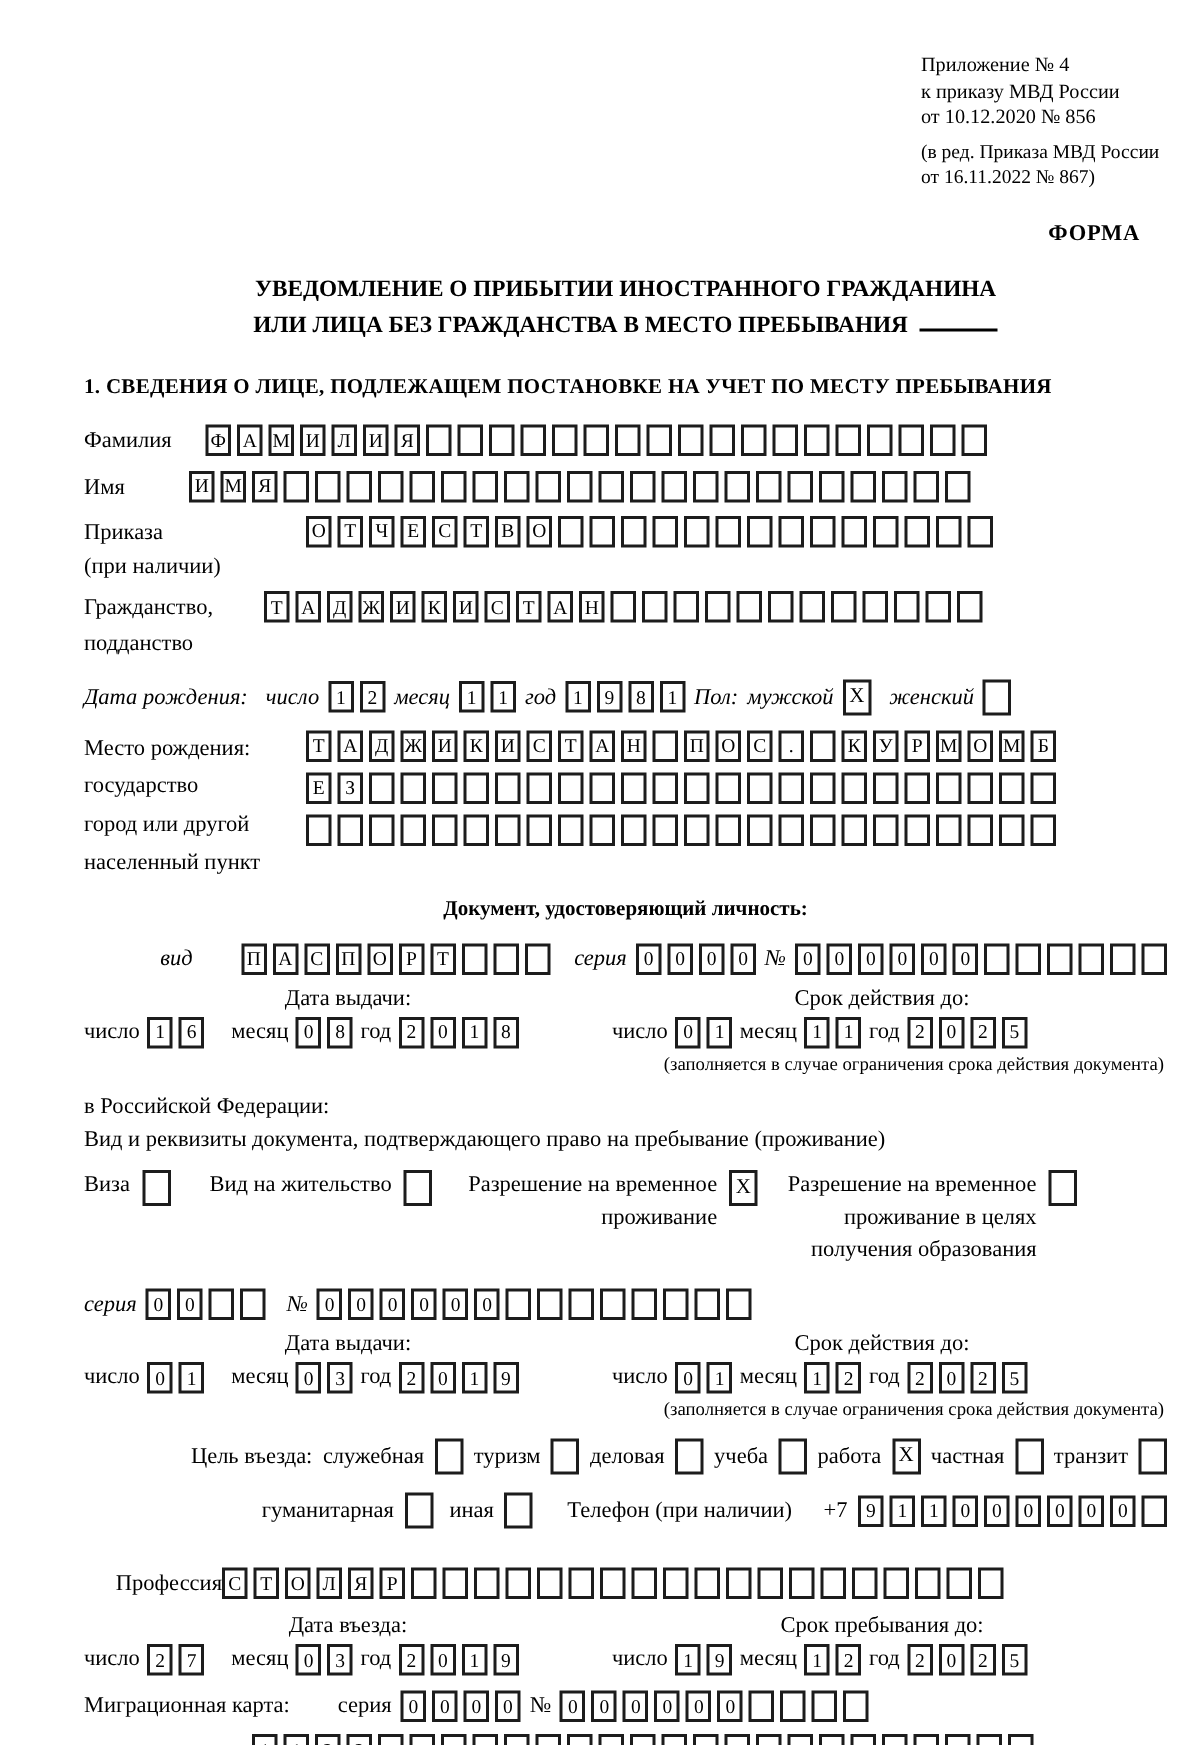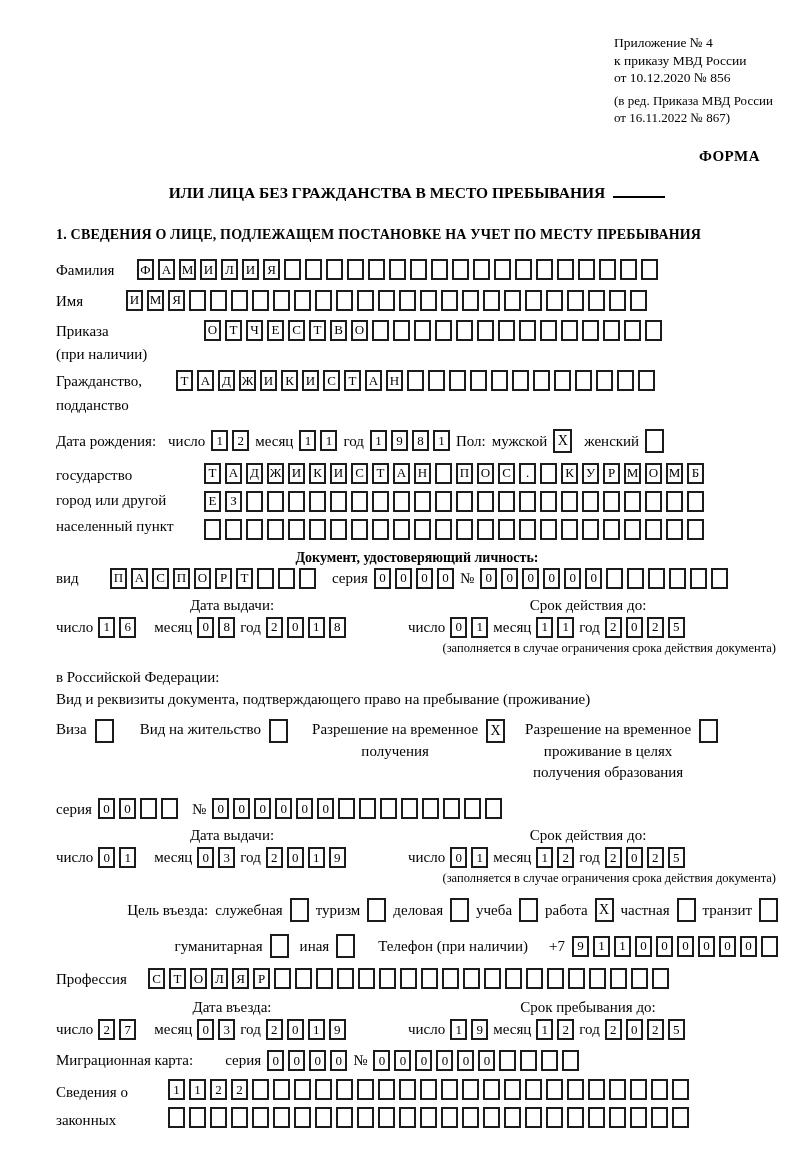--- a/index.html
+++ b/index.html
@@ -23,39 +23,39 @@
           font-size:13px; font-weight:normal; background:#fff; }
   .cbox { flex:0 0 auto; width:19px; height:24px; border:2px solid #1c1c1c;
           display:inline-flex; align-items:center; justify-content:center;
           font-size:14px; background:#fff; }
 
   .frm-row { display:flex; align-items:flex-start; margin-top:7px; }
   .lbl { font-size:15px; line-height:1.55; flex:0 0 auto; }
   .w70 { width:70px; } .w148 { width:148px; } .w120 { width:120px; }
 
   .inline-row { display:flex; align-items:center; gap:6px; margin-top:9px; flex-wrap:nowrap; }
-  .inline-row .lbl { line-height:1.2; }
+  .inline-row .lbl { line-height:1.2;font-style:italic; }
 
   .doc-head { text-align:center; font-weight:bold; font-size:14px; margin-top:10px; }
 
   .datepair { display:flex; margin-top:8px; }
   .dp-col { }
   .dp-left { width:352px; }
   .dp-right { width:360px; }
   .dp-head { font-size:15px; text-align:center; margin-bottom:3px; }
   .dp-row { display:flex; align-items:center; gap:5px; font-size:15px; }
   .dp-row .gap { width:8px; }
   .note { font-size:12.5px; text-align:right; margin-top:3px; }
   .note.half { width:720px; }
 
   .para { font-size:15px; margin-top:10px; line-height:1.5; }
 
   .opts { display:flex; align-items:flex-start; margin-top:8px; gap:14px; }
   .opt { display:flex; align-items:flex-start; gap:8px; font-size:15px; }
-  .opt .olines { text-align:center; line-height:1.45;font-family:Liberation Serif, serif; }
+  .opt .olines { text-align:right; line-height:1.45;font-family:Liberation Serif, serif; }
 
   .purpose-row { display:flex; align-items:center; gap:7px; font-size:15px; margin-top:12px; flex-wrap:nowrap;justify-content:flex-end; }
   .indent115 { margin-left:60px; }
 
   .mig-row { display:flex; align-items:center; gap:6px; font-size:15px; margin-top:10px; }
 
   .reps { display:flex; margin-top:8px; }
   .reps .lbl-col { width:112px; font-size:15px; line-height:1.85; }
   .reps .rows { display:flex; flex-direction:column; gap:7px; }
 </style>
@@ -69,20 +69,21 @@
     <div>к приказу МВД России</div>
     <div>от 10.12.2020 № 856</div>
     <div class="grp2">
       <div>(в ред. Приказа МВД России</div>
       <div>от 16.11.2022 № 867)</div>
     </div>
   </div>
   <div class="forma">ФОРМА</div>
 
   <div class="title">
+    <div>УВЕДОМЛЕНИЕ О ПРИБЫТИИ ИНОСТРАННОГО ГРАЖДАНИНА</div>
     <div><span>ИЛИ ЛИЦА БЕЗ ГРАЖДАНСТВА В МЕСТО ПРЕБЫВАНИЯ</span><span class="uline"></span></div>
   </div>
 
   <div class="section-head">1. СВЕДЕНИЯ О ЛИЦЕ, ПОДЛЕЖАЩЕМ ПОСТАНОВКЕ НА УЧЕТ ПО МЕСТУ ПРЕБЫВАНИЯ</div>
 
   <div class="frm-row" style="margin-top:16px;gap:11px;">
     <div class="lbl w70">Фамилия</div>
     <div class="cells">
         <span class="cell">Ф</span>
         <span class="cell">А</span>
@@ -227,20 +228,21 @@
       </span>
     <span class="lbl">Пол:</span>
     <span class="lbl">мужской</span>
     <span class="cbox">X</span>
     <span class="lbl" style="margin-left:6px;">женский</span>
     <span class="cbox"></span>
   </div>
 
   <div class="frm-row" style="margin-top:10px;">
     <div class="lbl w148" style="line-height:1.7;">
+      <div>Место рождения:</div>
       <div>государство</div>
       <div>город или другой</div>
       <div>населенный пункт</div>
     </div>
     <div>
       <div class="cells" style="margin-bottom:7px;">
           <span class="cell">Т</span>
           <span class="cell">А</span>
           <span class="cell">Д</span>
           <span class="cell">Ж</span>
@@ -315,21 +317,21 @@
           <span class="cell"></span>
           <span class="cell"></span>
           <span class="cell"></span>
           <span class="cell"></span>
         </div>
     </div>
   </div>
 
   <div class="doc-head">Документ, удостоверяющий личность:</div>
 
-  <div class="inline-row" style="margin-top:2px;">
+  <div class="inline-row" style="margin-top:14px;justify-content:flex-end;">
     <span class="lbl" style="width:48px;">вид</span>
     <span class="cells">
         <span class="cell">П</span>
         <span class="cell">А</span>
         <span class="cell">С</span>
         <span class="cell">П</span>
         <span class="cell">О</span>
         <span class="cell">Р</span>
         <span class="cell">Т</span>
         <span class="cell"></span>
@@ -419,21 +421,21 @@
       <span class="olines"><span>Виза</span></span>
       <span class="cbox"></span>
     </div>
     <div class="opt" style="margin-left:12px;">
       <span class="olines"><span>Вид на жительство</span></span>
       <span class="cbox"></span>
     </div>
     <div class="opt" style="margin-left:10px;">
       <span class="olines">
         <div>Разрешение на временное</div>
-        <div>получения</div>
+        <div>проживание</div>
       </span>
       <span class="cbox">X</span>
     </div>
     <div class="opt" style="margin-left:6px;">
       <span class="olines">
         <div>Разрешение на временное</div>
         <div>проживание в целях</div>
         <div>получения образования</div>
       </span>
       <span class="cbox"></span>
@@ -548,21 +550,21 @@
         <span class="cell">0</span>
         <span class="cell">0</span>
         <span class="cell">0</span>
         <span class="cell">0</span>
         <span class="cell">0</span>
         <span class="cell">0</span>
         <span class="cell"></span>
       </span>
   </div>
 
-  <div class="frm-row" style="margin-top:10px;">
+  <div class="frm-row" style="margin-top:26px;text-align:right;">
     <div class="lbl" style="width:92px;">Профессия</div>
     <div class="cells">
         <span class="cell">С</span>
         <span class="cell">Т</span>
         <span class="cell">О</span>
         <span class="cell">Л</span>
         <span class="cell">Я</span>
         <span class="cell">Р</span>
         <span class="cell"></span>
         <span class="cell"></span>

